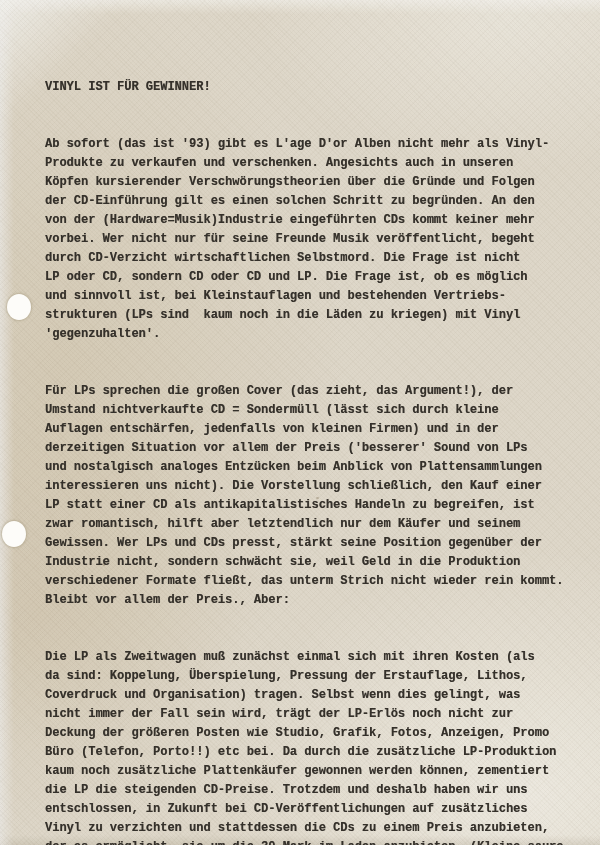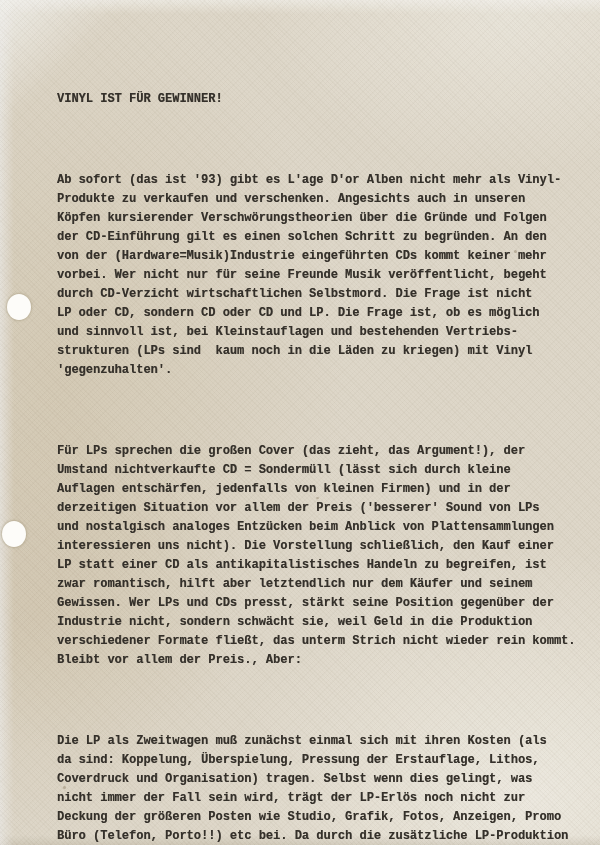--- a/index.html
+++ b/index.html
@@ -63,21 +63,21 @@
     top: 40px;
     font-family: "Liberation Mono", "DejaVu Sans Mono", monospace;
     font-size: 12px;
     font-weight: bold;
     line-height: 19px;
     letter-spacing: 0px;
     color: #34302a;
     text-shadow: 0.3px 0.3px 0.4px rgba(52,48,42,0.55);
     white-space: pre;
   }
-  .typewritten div { margin: 12px; padding: 0; }
+  .typewritten div { margin: 0; padding: 0; }
 </style>
 </head>
 <body>
 
 <div class="paper">
   <div class="grain"></div>
 
   <div class="hole hole-1"></div>
   <div class="hole hole-2"></div>
 

